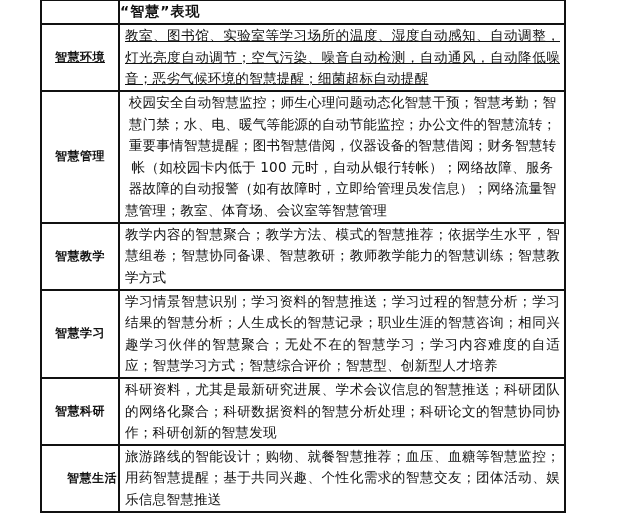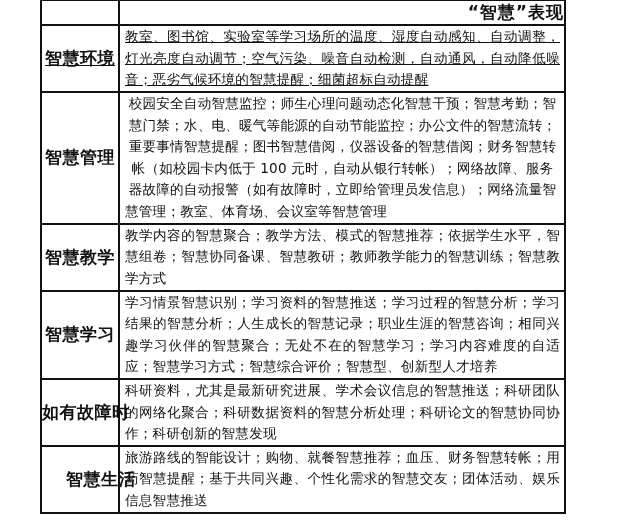--- a/index.html
+++ b/index.html
@@ -26,27 +26,27 @@
     .table td, .table th {
       border: 2px solid #111;
       padding: 0;
       vertical-align: middle;
     }
     .col-cat { width: 78px; }
     .col-desc { width: 446px; }
     .head-row th {
       height: 22px;
       font-weight: bold;
-      font-size: 17px;
-      text-align: right;
+      font-size: 14px;
+      text-align: left;
       letter-spacing: 1px;
     }
     .cat {
       font-weight: bold;
-      font-size: 17px;
+      font-size: 12px;
       text-align: center;
       letter-spacing: 0.5px;
       white-space: nowrap;
     }
     .desc {
       font-size: 13.6px;
       line-height: 21.6px;
       padding: 0 4px 0 5px !important;
       text-align: justify;
       text-align-last: left;
@@ -82,21 +82,21 @@
   </tr>
   <tr class="r3">
     <td class="cat">智慧教学</td>
     <td class="desc">教学内容的智慧聚合；教学方法、模式的智慧推荐；依据学生水平，智慧组卷；智慧协同备课、智慧教研；教师教学能力的智慧训练；智慧教学方式</td>
   </tr>
   <tr class="r4">
     <td class="cat">智慧学习</td>
     <td class="desc">学习情景智慧识别；学习资料的智慧推送；学习过程的智慧分析；学习结果的智慧分析；人生成长的智慧记录；职业生涯的智慧咨询；相同兴趣学习伙伴的智慧聚合；无处不在的智慧学习；学习内容难度的自适应；智慧学习方式；智慧综合评价；智慧型、创新型人才培养</td>
   </tr>
   <tr class="r5">
-    <td class="cat">如有故障时</td>
+    <td class="cat">智慧科研</td>
     <td class="desc">科研资料，尤其是最新研究进展、学术会议信息的智慧推送；科研团队的网络化聚合；科研数据资料的智慧分析处理；科研论文的智慧协同协作；科研创新的智慧发现</td>
   </tr>
   <tr class="r6">
     <td class="cat">智慧生活</td>
-    <td class="desc">旅游路线的智能设计；购物、就餐智慧推荐；血压、财务智慧转帐；用药智慧提醒；基于共同兴趣、个性化需求的智慧交友；团体活动、娱乐信息智慧推送</td>
+    <td class="desc">旅游路线的智能设计；购物、就餐智慧推荐；血压、血糖等智慧监控；用药智慧提醒；基于共同兴趣、个性化需求的智慧交友；团体活动、娱乐信息智慧推送</td>
   </tr>
 </tbody>
   </table>
 
 </body></html>

